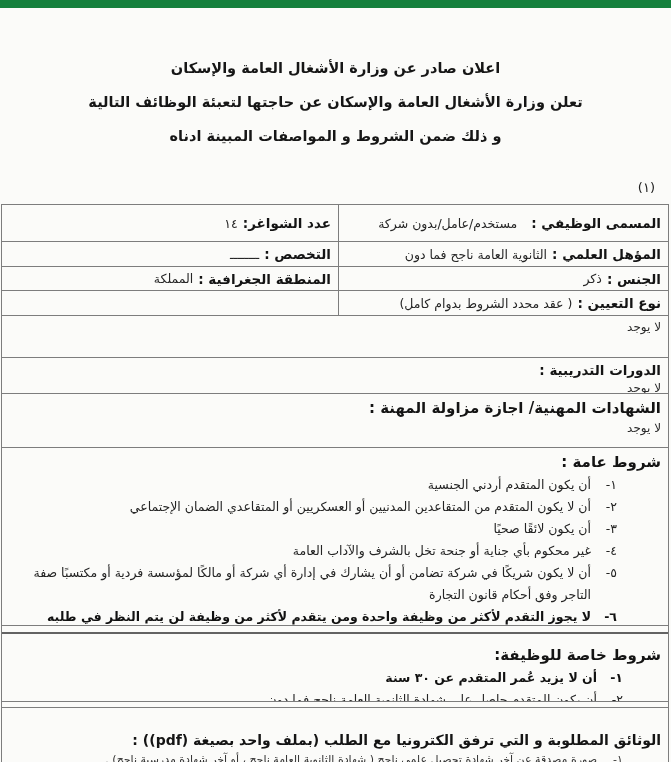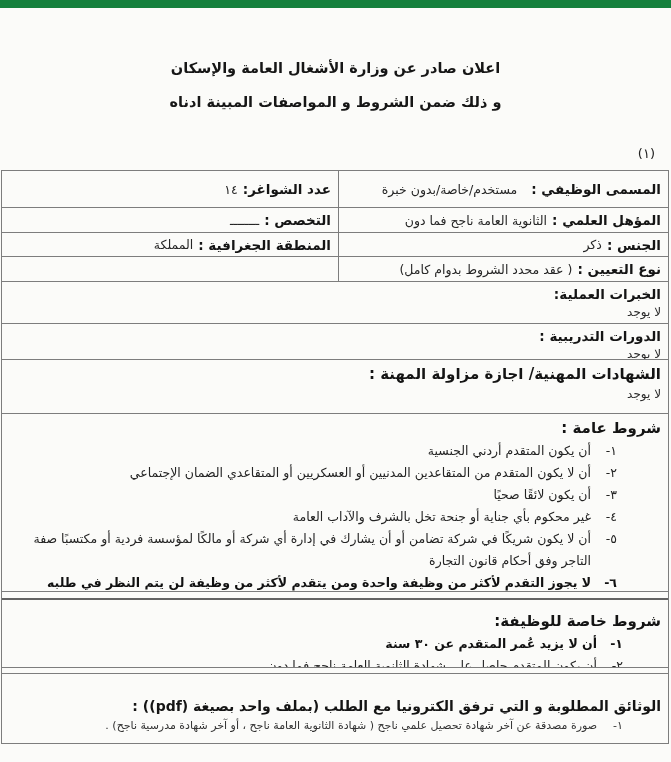--- a/index.html
+++ b/index.html
@@ -70,31 +70,32 @@
   .gap-row{height:8px;border-bottom:2px solid #636363;box-sizing:border-box;}
   .gap-row.thin{height:6px;border-bottom:1px solid #7d7d7d;}
 </style>
 </head>
 <body>
 
 <div class="page">
 
   <div class="header">
     <div class="hline">اعلان صادر عن وزارة الأشغال العامة والإسكان</div>
+    <div class="hline">تعلن وزارة الأشغال العامة والإسكان عن حاجتها لتعبئة الوظائف التالية</div>
     <div class="hline">و ذلك ضمن الشروط و المواصفات المبينة ادناه</div>
   </div>
 
   <div class="item-number">(١)</div>
 
   <div class="doc-table">
 
     <div class="tr r1">
       <div class="cell main">
         <span class="lbl">المسمى الوظيفي :</span>
-        <span class="val gap-val">مستخدم/خاصة/بدون خبرة</span>
+        <span class="val gap-val">مستخدم/عامل/بدون شركة</span>
       </div>
       <div class="cell side">
         <span class="lbl">عدد الشواغر:</span>
         <span class="val">١٤</span>
       </div>
     </div>
 
     <div class="tr r2">
       <div class="cell main">
         <span class="lbl">المؤهل العلمي :</span>
@@ -119,21 +120,20 @@
 
     <div class="tr r4">
       <div class="cell main">
         <span class="lbl">نوع التعيين :</span>
         <span class="val">( عقد محدد الشروط بدوام كامل)</span>
       </div>
       <div class="cell side"></div>
     </div>
 
     <div class="section sec-exp">
-      <div class="sec-title">الخبرات العملية:</div>
       <div class="sec-value">لا يوجد</div>
     </div>
 
     <div class="section sec-train">
       <div class="sec-title">الدورات التدريبية :</div>
       <div class="sec-value">لا يوجد</div>
     </div>
 
     <div class="section sec-cert">
       <div class="sec-title big">الشهادات المهنية/ اجازة مزاولة المهنة :</div>

